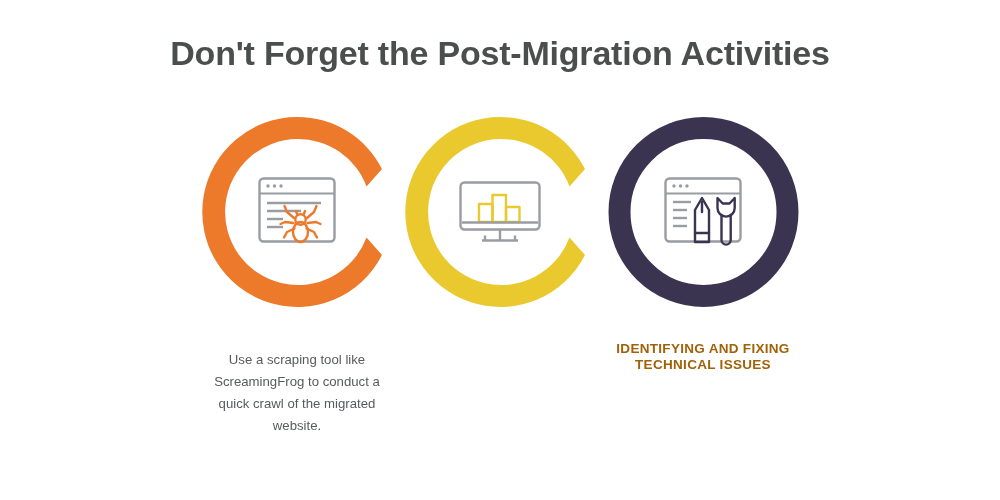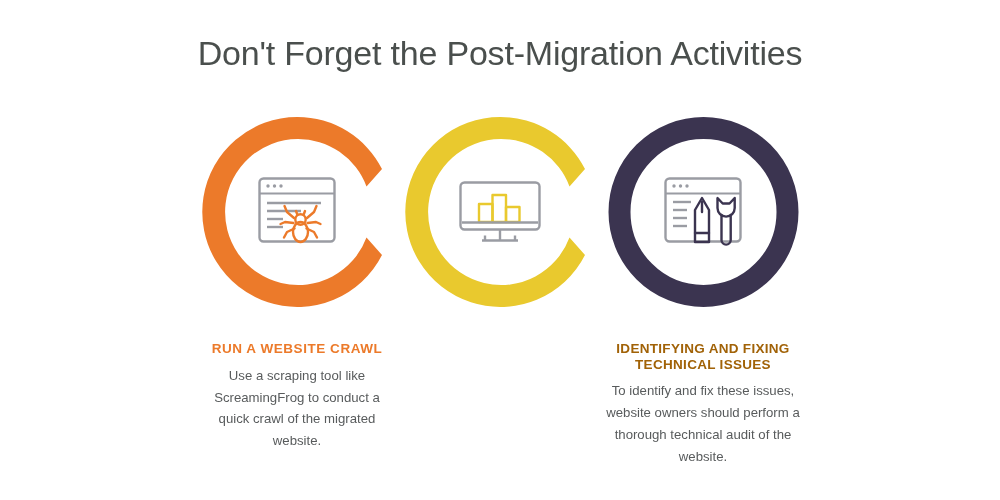--- a/index.html
+++ b/index.html
@@ -22,21 +22,21 @@
   }
 
   
   .title {
     position: absolute;
     top: 34px;
     left: 0;
     width: 1000px;
     text-align: center;
     font-size: 34px;
-    font-weight: normal;
+    font-weight: bold;
     color: #4a4f4d;
     letter-spacing: -0.2px;
     white-space: nowrap;
   }
 
   
   .columns {
     position: absolute;
     top: 112px;
     left: 0;
@@ -167,21 +167,20 @@
               <path d="M48.5 45 L47 41"></path>
               <path d="M54.5 45 L56 41"></path>
 
               <ellipse cx="51.5" cy="62" rx="7.5" ry="10"></ellipse>
             </g>
           </svg>
         </div>
       </div>
 
       <div class="caption">
-        <div class="caption-heading c-orange">RUN A WEBSITE CRAWL</div>
         <div class="caption-body">Use a scraping tool like ScreamingFrog to conduct a quick crawl of the migrated website.</div>
       </div>
     </div>
 
     <div class="column col-2">
 
       <div class="ring-wrap">
         <svg class="ring-svg" viewBox="0 0 203 200">
           <path d="M101.5 5
                    A 95 95 0 1 0 186.0 143.0
@@ -251,18 +250,17 @@
                        L74.5 33.5
                        L67.7 33.5 Z"></path>
               <path d="M66.5 45 L66.5 70 A 4.6 4.6 0 0 0 75.7 70 L75.7 45"></path>
             </g>
           </svg>
         </div>
       </div>
 
       <div class="caption">
         <div class="caption-heading c-purple">IDENTIFYING AND FIXING TECHNICAL ISSUES</div>
-        <div class="caption-body">To identify and fix these issues, website owners should perform a thorough technical audit of the website.</div>
       </div>
     </div>
 
   </div>
 </div>
 
 </body></html>

